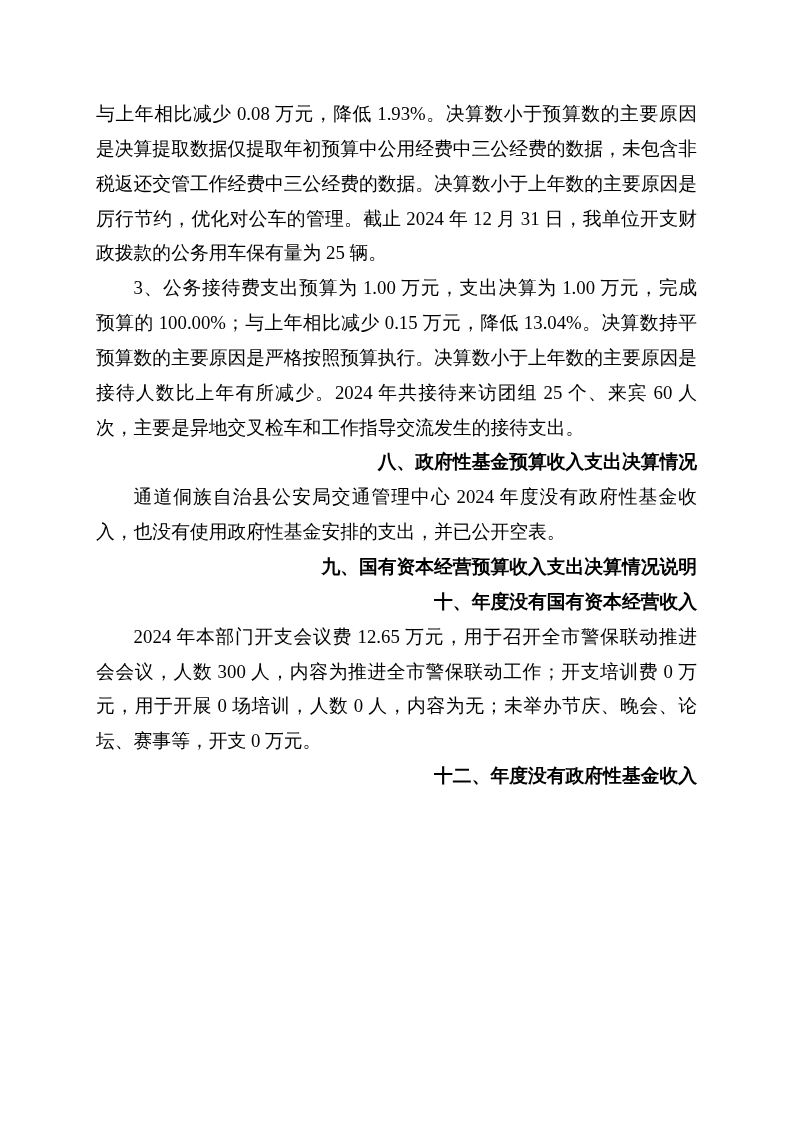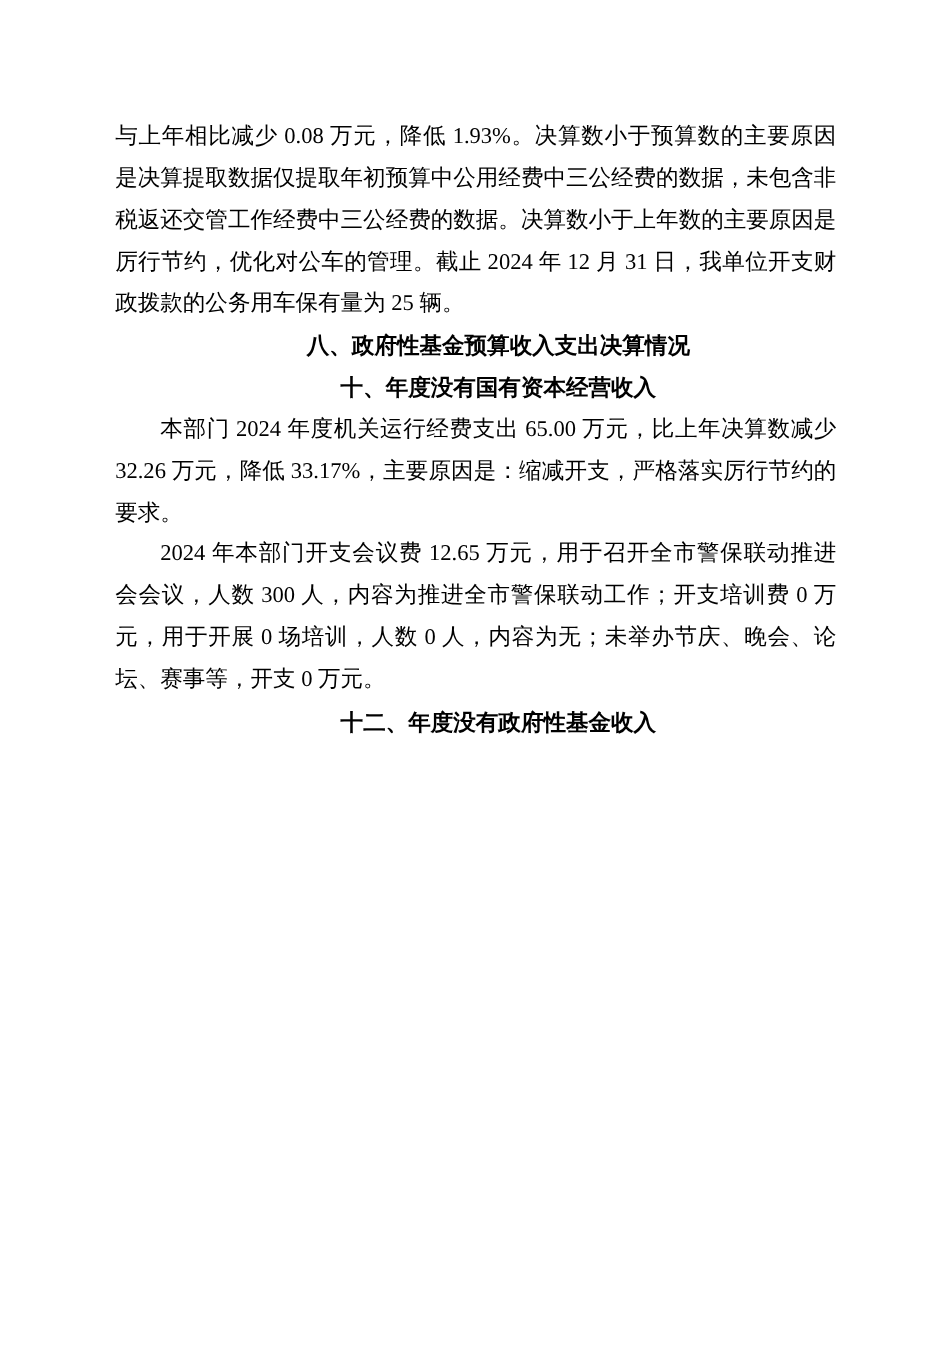--- a/index.html
+++ b/index.html
@@ -36,29 +36,31 @@
   .doc-body p.paragraph.no-indent {
     text-indent: 0;
   }
   .doc-body h2.heading {
     margin: 0;
     font-family: "Liberation Sans", "DejaVu Sans", sans-serif;
     font-weight: 700;
     font-size: 18.8px;
     line-height: 34.85px;
     text-indent: 2em;
-    text-align: center;
+    text-align: right;
     color: #000000;
   }
 </style>
 </head>
 <body style="background: rgb(255, 255, 255);">
 
 <main class="page">
   <div class="doc-body" style="color: rgb(0, 0, 0);">
       <p class="paragraph no-indent">与上年相比减少 0.08 万元，降低 1.93%。决算数小于预算数的主要原因是决算提取数据仅提取年初预算中公用经费中三公经费的数据，未包含非税返还交管工作经费中三公经费的数据。决算数小于上年数的主要原因是厉行节约，优化对公车的管理。截止 2024 年 12 月 31 日，我单位开支财政拨款的公务用车保有量为 25 辆。</p>
+      <p class="paragraph">3、公务接待费支出预算为 1.00 万元，支出决算为 1.00 万元，完成预算的 100.00%；与上年相比减少 0.15 万元，降低 13.04%。决算数持平预算数的主要原因是严格按照预算执行。决算数小于上年数的主要原因是接待人数比上年有所减少。2024 年共接待来访团组 25 个、来宾 60 人次，主要是异地交叉检车和工作指导交流发生的接待支出。</p>
       <h2 class="heading">八、政府性基金预算收入支出决算情况</h2>
+      <p class="paragraph">通道侗族自治县公安局交通管理中心 2024 年度没有政府性基金收入，也没有使用政府性基金安排的支出，并已公开空表。</p>
+      <h2 class="heading">九、国有资本经营预算收入支出决算情况说明</h2>
       <h2 class="heading">十、年度没有国有资本经营收入</h2>
-      <p class="paragraph">本部门 2024 年度机关运行经费支出 65.00 万元，比上年决算数减少 32.26 万元，降低 33.17%，主要原因是：缩减开支，严格落实厉行节约的要求。</p>
       <p class="paragraph">2024 年本部门开支会议费 12.65 万元，用于召开全市警保联动推进会会议，人数 300 人，内容为推进全市警保联动工作；开支培训费 0 万元，用于开展 0 场培训，人数 0 人，内容为无；未举办节庆、晚会、论坛、赛事等，开支 0 万元。</p>
       <h2 class="heading">十二、年度没有政府性基金收入</h2>
     </div>
 </main>
 
 </body></html>

